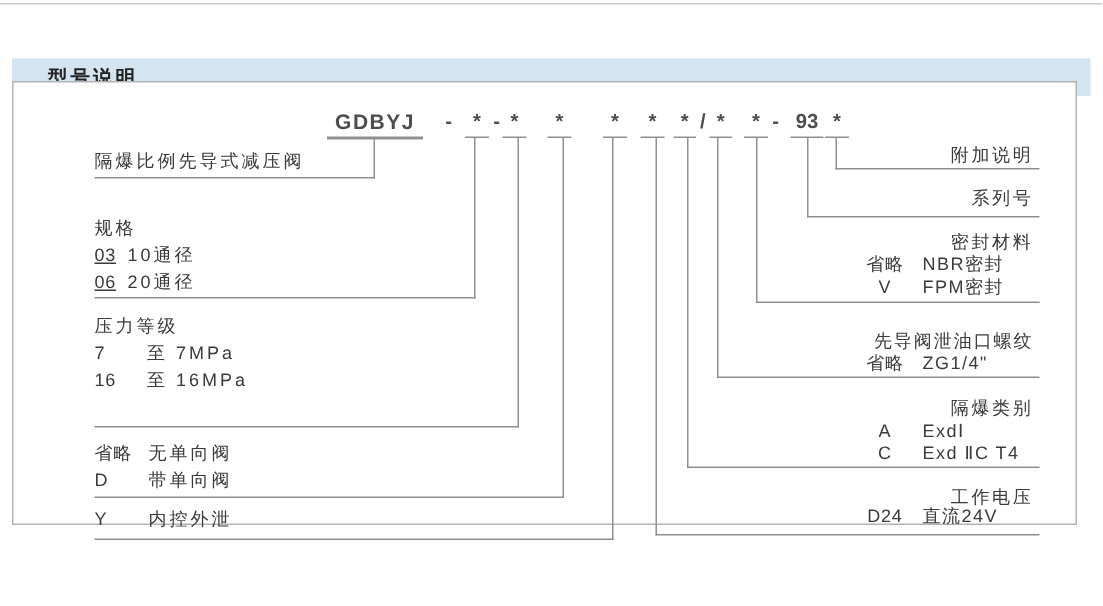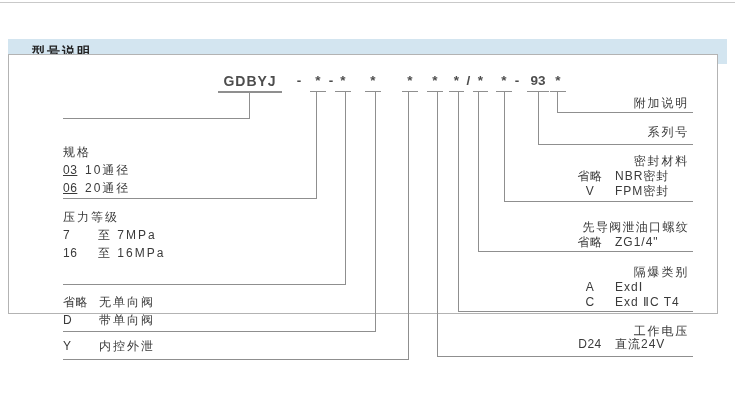--- a/index.html
+++ b/index.html
@@ -4,21 +4,21 @@
 <style>
   html,body{margin:0;padding:0;background:#ffffff;}
   #page{
     position:relative;width:735px;height:404px;background:#ffffff;overflow:hidden;
     font-family:"Liberation Sans","DejaVu Sans",sans-serif;color:#3a3a3a;
   }
   .toprule{position:absolute;left:0;top:2px;width:735px;height:1px;background:#c9c9c9;}
   .hdrbar{position:absolute;left:8px;top:15px;width:719px;height:25px;background:#d3e5f0;margin-top:24px;}
   .hdrbar .t{position:absolute;left:24px;top:0;line-height:25px;font-size:13px;font-weight:bold;
     color:#222;letter-spacing:2px;}
-  .box{position:absolute;left:8px;top:54px;width:710px;height:260px;background:#fff;
+  .box{position:absolute;left:8px;top:54px;width:710px;height:296px;background:#fff;
     border:1px solid #b3b3b3;box-sizing:border-box;}
   
   .code{position:absolute;top:16px;height:20px;line-height:20px;text-align:center;
     font-size:13.5px;font-weight:bold;color:#4d4d4d;}
   .code.u{border-bottom:1px solid #8f8f8f;}
   .code.u2{border-bottom:2px solid #8f8f8f;letter-spacing:1px;font-size:14px;}
   
   .vl{position:absolute;width:1px;background:#8f8f8f;}
   .hl{position:absolute;height:1px;background:#8f8f8f;}
   
@@ -79,20 +79,21 @@
     <div class="hl" style="left:54px;top:276px;width:313px"></div>
     <div class="hl" style="left:54px;top:304px;width:346px"></div>
 
     <div class="hl" style="left:548px;top:57px;width:136px"></div>
     <div class="hl" style="left:529px;top:89px;width:155px"></div>
     <div class="hl" style="left:495px;top:146px;width:189px"></div>
     <div class="hl" style="left:469px;top:196px;width:215px"></div>
     <div class="hl" style="left:449px;top:256px;width:235px"></div>
     <div class="hl" style="left:428px;top:301px;width:256px"></div>
 
+    <div class="ltxt" style="top:46px">隔爆比例先导式减压阀</div>
 
     <div class="ltxt" style="top:91px">规格</div>
     <div class="lrow" style="top:109px">
       <span class="c1 w22">03</span>
       <span class="c2">10通径</span>
     </div>
     <div class="lrow" style="top:127px">
       <span class="c1 w22">06</span>
       <span class="c2">20通径</span>
     </div>

